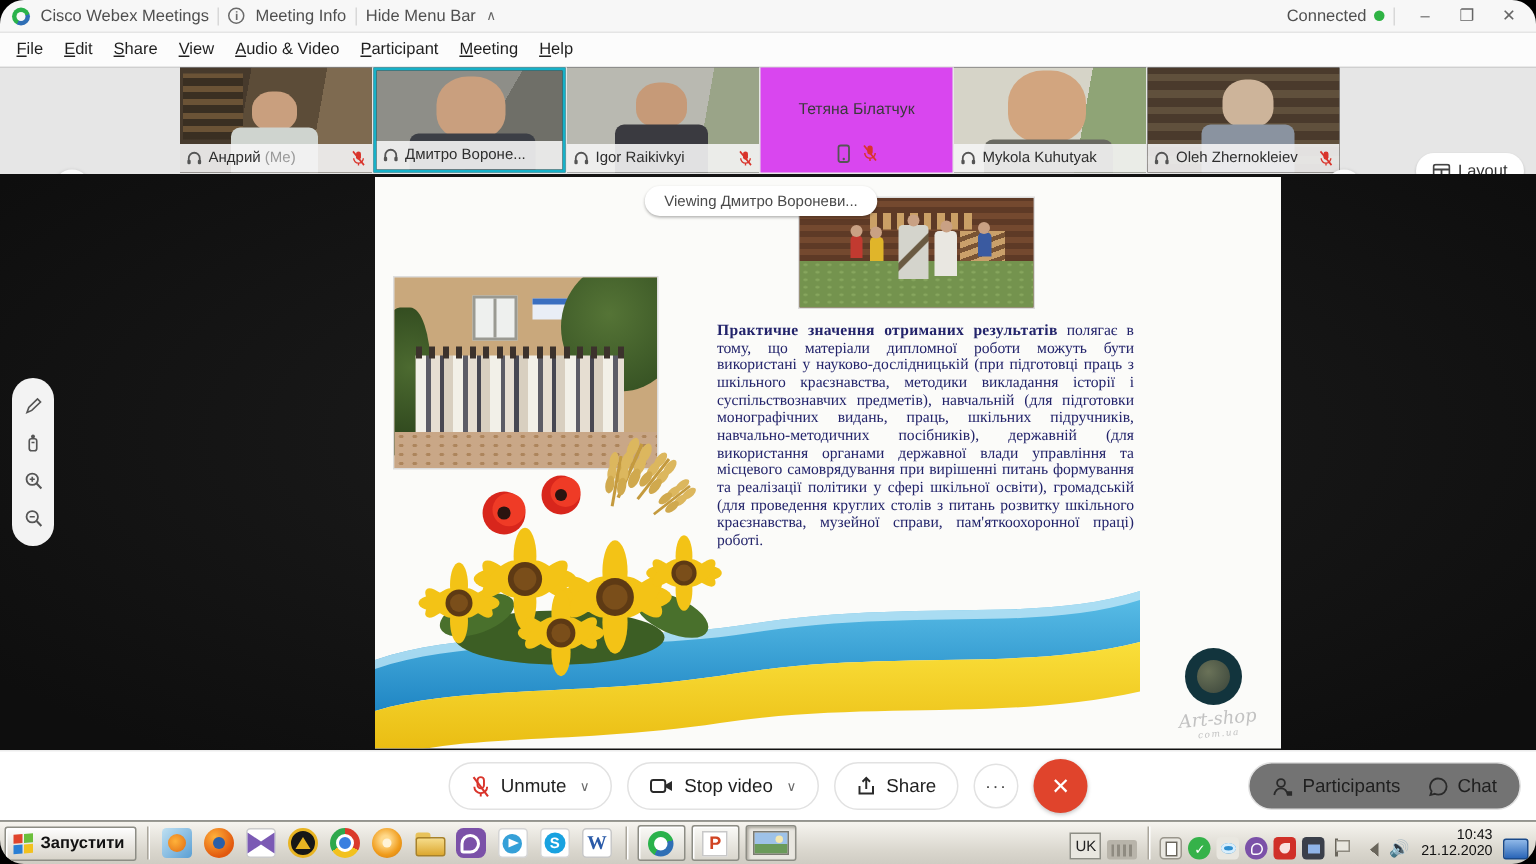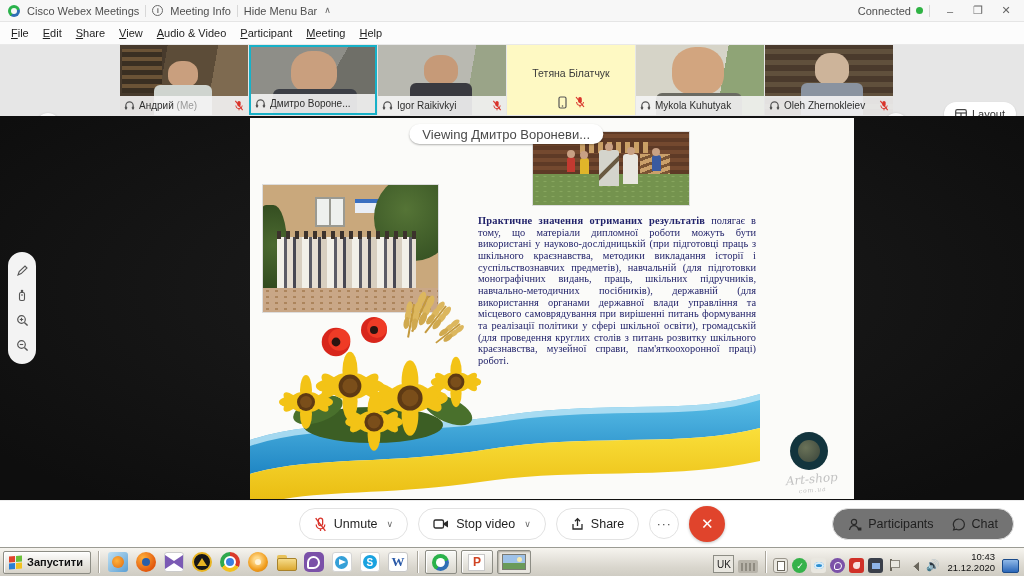--- a/index.html
+++ b/index.html
@@ -1,19 +1,19 @@
 <!DOCTYPE html>
 <html><head>
 <meta charset="utf-8">
 <style>
   * { margin:0; padding:0; box-sizing:border-box; }
   html,body { background:#000; }
   #app {
     position:relative; width:1024px; height:576px; overflow:hidden;
-    font-family:"Liberation Sans", sans-serif; background:#161616;
+    font-family:"Liberation Sans", sans-serif; background:#161616;border-radius:16px;
     -webkit-font-smoothing:antialiased;
   }
   
   .titlebar {
     position:absolute; top:0; left:0; right:0; height:22px;
     background:#f7f7f7; border-bottom:1px solid #e5e5e5;
     display:flex; align-items:center; font-size:11px; color:#4f4f4f; padding:0 4px 0 8px;
   }
   .tb-group { display:flex; align-items:center; gap:7px; }
   .tb-sep { width:1px; height:12px; background:#d8d8d8; margin:0 6px; }
@@ -40,21 +40,21 @@
   .tiles { position:absolute; left:120px; top:0; display:flex; gap:1px; }
   .tile { position:relative; width:128px; height:70px; overflow:hidden; background:#333; }
   .tile.active { border:2px solid #17b1c8; }
   .tile-label {
     position:absolute; left:0; right:0; bottom:0; height:19px;
     background:rgba(244,244,244,.9); display:flex; align-items:center;
     font-size:10px; color:#2e2e2e; padding:0 4px; gap:4px;
   }
   .tile-label .nm { flex:1; text-align:left; white-space:nowrap; overflow:hidden; }
   .nm .me { color:#9a9a9a; }
-  .novideo { background:#fef9c3; }
+  .novideo { background:#d946ef; }
   .novideo .nv-name { position:absolute; top:22px; left:0; right:0; text-align:center;
     font-size:10.5px; color:#3a3a3a; }
   .nv-icons { position:absolute; bottom:6px; left:0; right:0; display:flex; justify-content:center; gap:8px; }
   
   .scene { position:absolute; inset:0; }
   .face { position:absolute; border-radius:45% 45% 40% 40%; background:#c99f7e; }
   .torso { position:absolute; border-radius:6px 6px 0 0; }
   .s-andriy { background:linear-gradient(100deg,#473a2c 0 34%,#5c4c38 34% 70%,#7e6a50 70%); }
   .s-andriy::before { content:""; position:absolute; left:2px; top:4px; width:40px; height:44px;
     background:repeating-linear-gradient(0deg,#3a2f22 0 5px,#6b5336 5px 9px); }
@@ -66,21 +66,21 @@
     background:#fafafa; box-shadow:0 1px 3px rgba(0,0,0,.25); display:flex; align-items:center;
     justify-content:center; color:#9a9a9a; font-size:13px; }
   .layout-btn { position:absolute; right:8px; top:57px; height:24px; border-radius:12px;
     background:#fff; box-shadow:0 1px 2px rgba(0,0,0,.2); display:flex; align-items:center;
     gap:5px; padding:0 11px; font-size:11px; color:#333;justify-content:space-between; }
   
   .stage { position:absolute; top:116px; left:0; right:0; height:384px;
     background:radial-gradient(ellipse at 50% 45%, #1e1e1e 0%, #0e0e0e 90%); }
   .viewing-pill { position:absolute; left:50%; transform:translateX(-53%); top:8px; height:20px;
     background:#fff; border-radius:10px; display:flex; align-items:center; padding:0 13px;
-    font-size:13px; color:#4a4a4a; box-shadow:0 1px 2px rgba(0,0,0,.3); z-index:5; }
+    font-size:10px; color:#4a4a4a; box-shadow:0 1px 2px rgba(0,0,0,.3); z-index:5; }
   .anno-toolbar { position:absolute; left:8px; top:136px; width:28px; height:112px;
     background:#f3f3f3; border-radius:14px; display:flex; flex-direction:column;
     align-items:center; justify-content:space-around; padding:6px 0; z-index:5; }
   .anno-btn { width:24px; height:20px; display:flex; align-items:center; justify-content:center; color:#5a5a5a; }
   .wm-circle { position:absolute; left:790px; top:316px; width:38px; height:38px; border-radius:50%;
     background:#12343d; display:flex; align-items:center; justify-content:center; }
   .wm-circle::after { content:""; width:22px; height:22px; border-radius:50%;
     background:radial-gradient(circle at 35% 35%, #6a7258, #39443a); }
   
   .slide { position:absolute; left:250px; top:2px; width:604px; height:381px; background:#fbfbf9;

